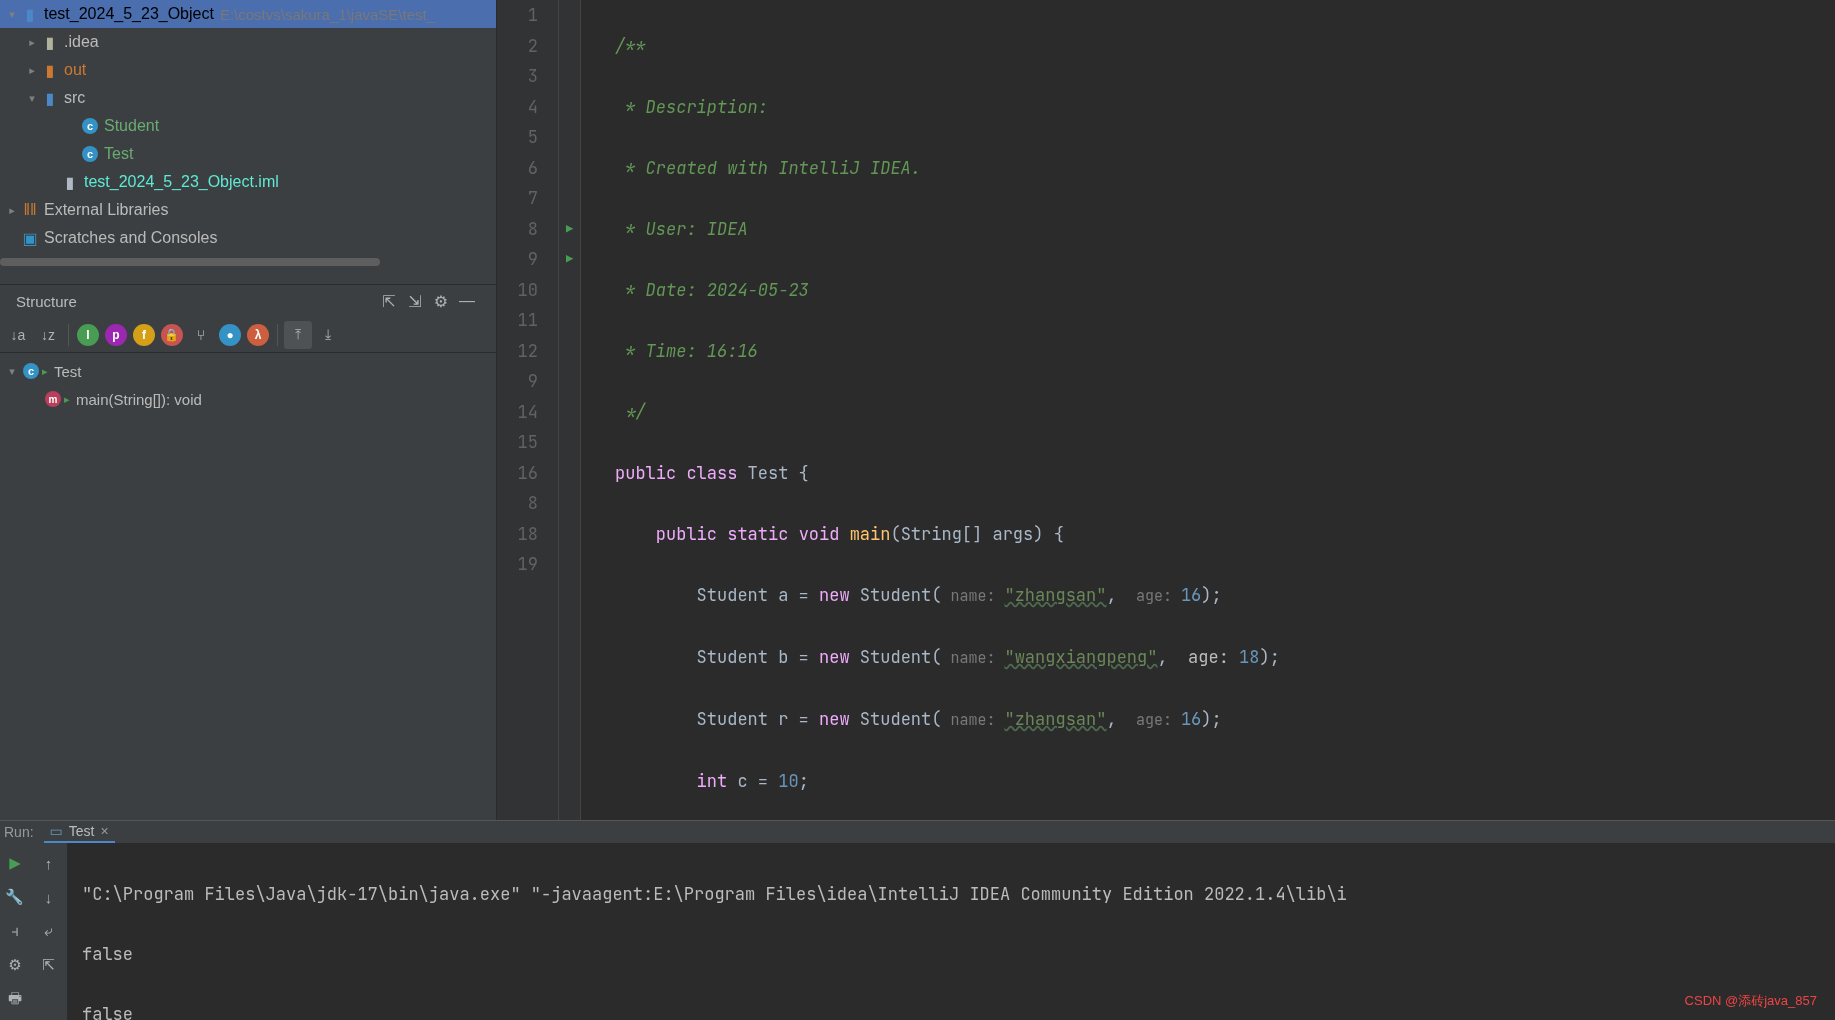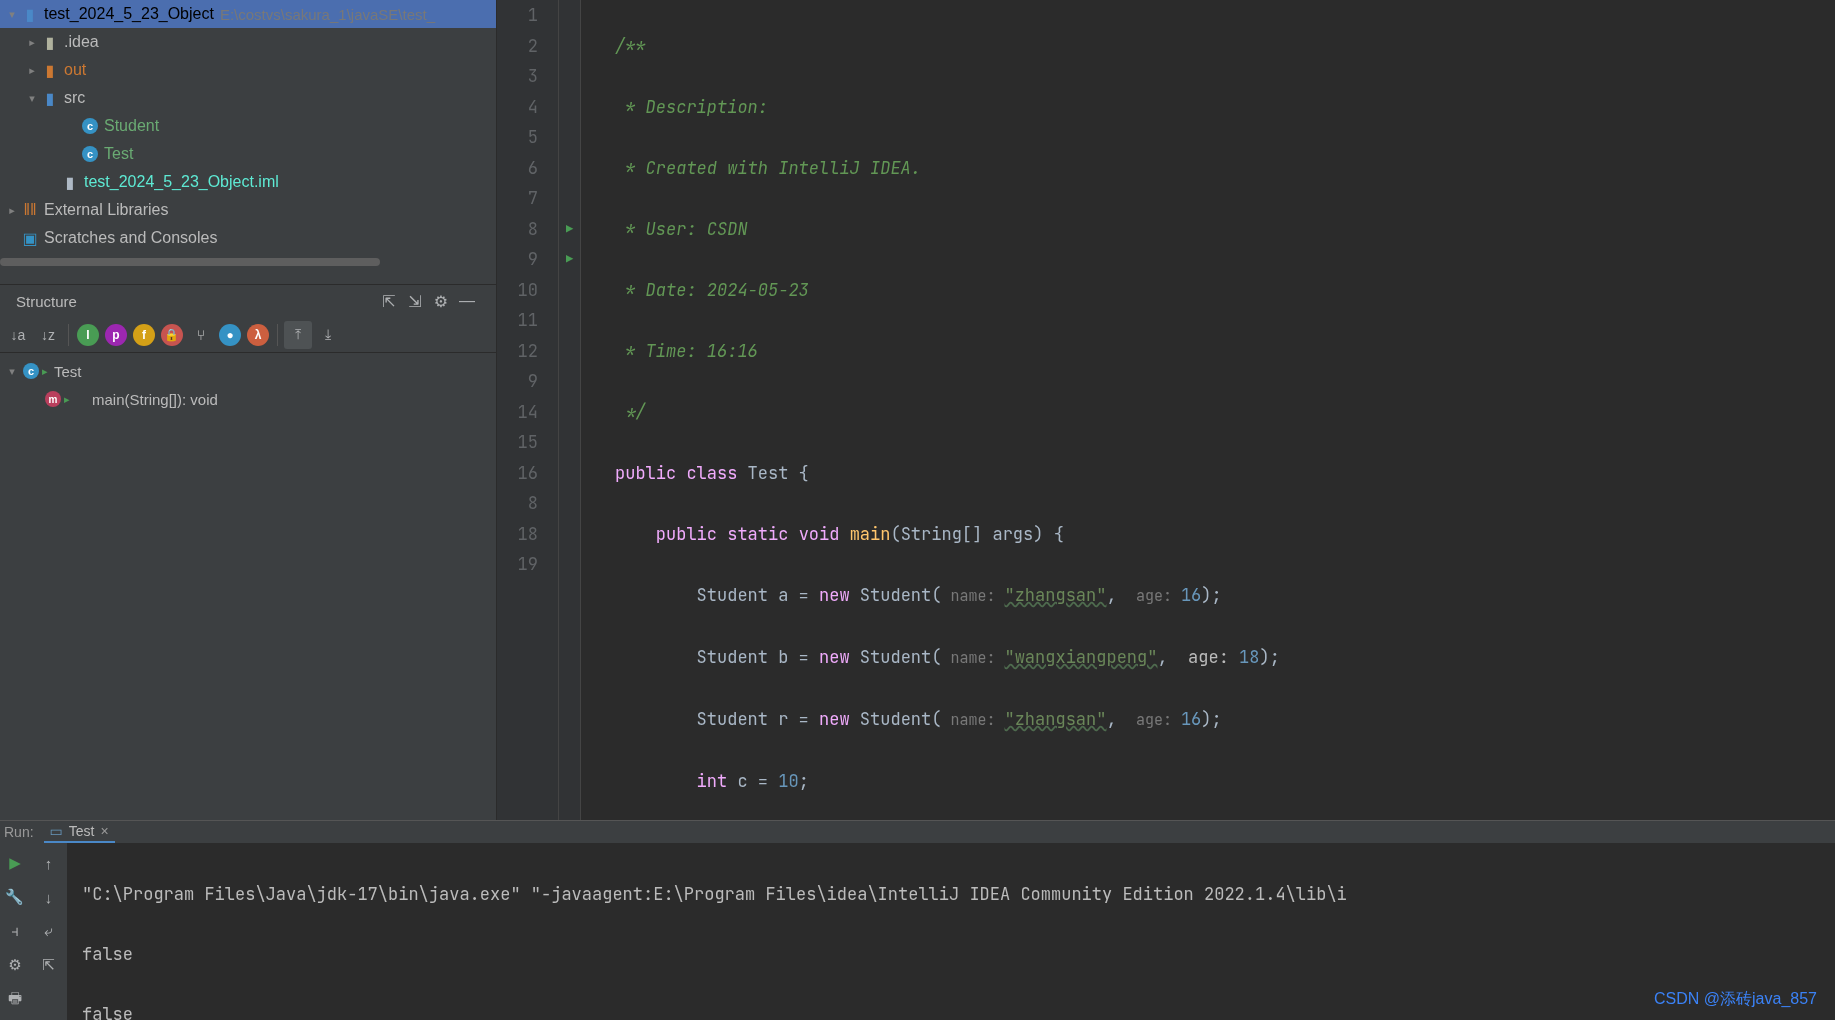--- a/index.html
+++ b/index.html
@@ -210,22 +210,22 @@
   font-size: 17px;
   line-height: 30px;
   padding: 6px 14px;
   color: #bbbbbb;
   white-space: pre;
 }
 .watermark {
   position: absolute;
   right: 18px;
   bottom: 10px;
-  color: #3b82f6;
-  font-size: 16px;
+  color: #ef4444;
+  font-size: 13px;
 }
 </style>
 </head>
 <body>
 
 <div class="main-area">
   <div class="left-panel">
     <div class="project-tree">
       <div class="tree-row selected">
         <span class="arrow">▾</span>
@@ -311,21 +311,21 @@
               <span class="c-icon">c</span>
             </span>
           <span style="width:8px;color:#499c54;font-size:11px">▸</span>
           <span class="tree-label" style="margin-left:4px">Test</span>
         </div>
         <div class="struct-row" style="padding-left:42px">
           <span class="icon" style="width:22px;display:inline-flex;justify-content:center">
               <span class="m-icon">m</span>
             </span>
           <span style="width:8px;color:#499c54;font-size:11px">▸</span>
-          <span class="tree-label" style="margin-left:20px">main(String[]): void</span>
+          <span class="tree-label" style="margin-left:4px">main(String[]): void</span>
         </div>
       </div>
     </div>
   </div>
 
   <div class="editor">
     <div class="gutter">
       <div class="ln">1</div>
       <div class="ln">2</div>
       <div class="ln">3</div>
@@ -369,21 +369,21 @@
         <div class="rg"></div>
         <div class="rg"></div>
       <div class="rg"></div>
         <div class="rg"></div>
     </div>
     <div class="fold-gutter"></div>
     <div class="code">
 <div><span class="c-comment">/**</span></div>
 <div><span class="c-comment"> * Description:</span></div>
 <div><span class="c-comment"> * Created with IntelliJ IDEA.</span></div>
-<div><span class="c-comment"> * User: CSDN</span></div>
+<div><span class="c-comment"> * User: IDEA</span></div>
 <div><span class="c-comment"> * Date: 2024-05-23</span></div>
 <div><span class="c-comment"> * Time: 16:16</span></div>
 <div><span class="c-comment"> */</span></div>
 <div><span class="c-keyword">public</span><span class="c-text"> </span><span class="c-keyword">class</span><span class="c-text"> </span><span class="c-class">Test</span><span class="c-text"> {</span></div>
 <div><span class="c-text">    </span><span class="c-keyword">public</span><span class="c-text"> </span><span class="c-keyword">static</span><span class="c-text"> </span><span class="c-keyword">void</span><span class="c-text"> </span><span class="c-method">main</span><span class="c-text">(String[] args) {</span></div>
 <div><span class="c-text">        </span><span class="c-text">Student</span><span class="c-text"> </span><span class="c-text">a</span><span class="c-text"> = </span><span class="c-keyword">new</span><span class="c-text"> </span><span class="c-text">Student</span><span class="c-text">(</span><span class="c-param-hint"> name: </span><span class="c-string-u">"zhangsan"</span><span class="c-text">, </span><span class="c-param-hint"> age: </span><span class="c-number">16</span><span class="c-text">);</span></div>
 <div><span class="c-text">        </span><span class="c-text">Student</span><span class="c-text"> </span><span class="c-text">b</span><span class="c-text"> = </span><span class="c-keyword">new</span><span class="c-text"> </span><span class="c-text">Student</span><span class="c-text">(</span><span class="c-param-hint"> name: </span><span class="c-string-u">"wangxiangpeng"</span><span class="c-text">, </span><span class="c
 -param-hint"> age: </span><span class="c-number">18</span><span class="c-text">);</span></div>
 <div><span class="c-text">        </span><span class="c-text">Student</span><span class="c-text"> </span><span class="c-text">r</span><span class="c-text"> = </span><span class="c-keyword">new</span><span class="c-text"> </span><span class="c-text">Student</span><span class="c-text">(</span><span class="c-param-hint"> name: </span><span class="c-string-u">"zhangsan"</span><span class="c-text">, </span><span class="c-param-hint"> age: </span><span class="c-number">16</span><span class="c-text">);</span></div>
 <div><span class="c-text">        </span><span class="c-keyword">int</span><span class="c-text"> </span><span class="c-text">c</span><span class="c-text"> = </span><span class="c-number">10</span><span class="c-text">;</span></div>

